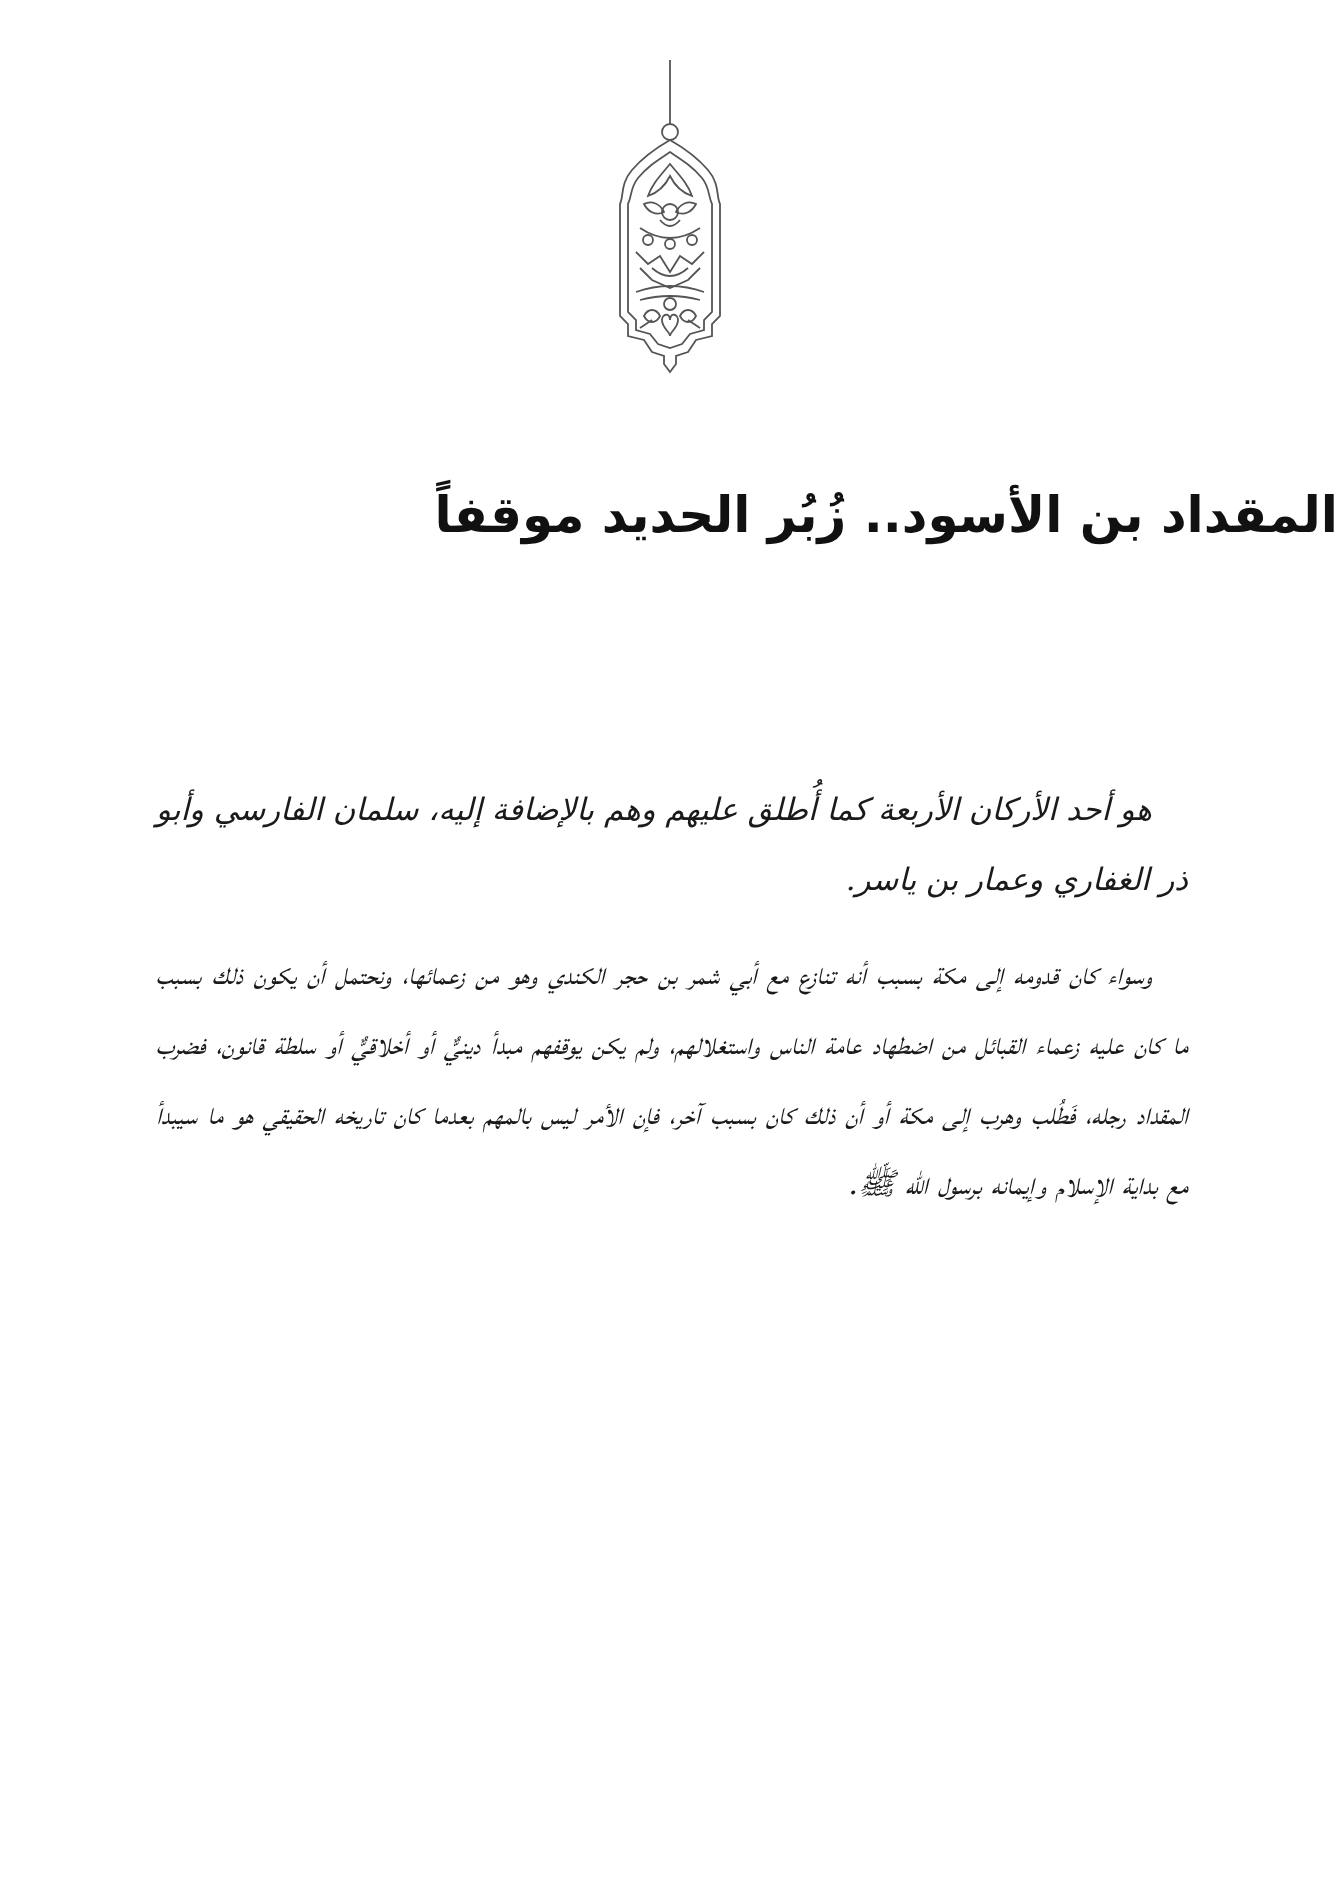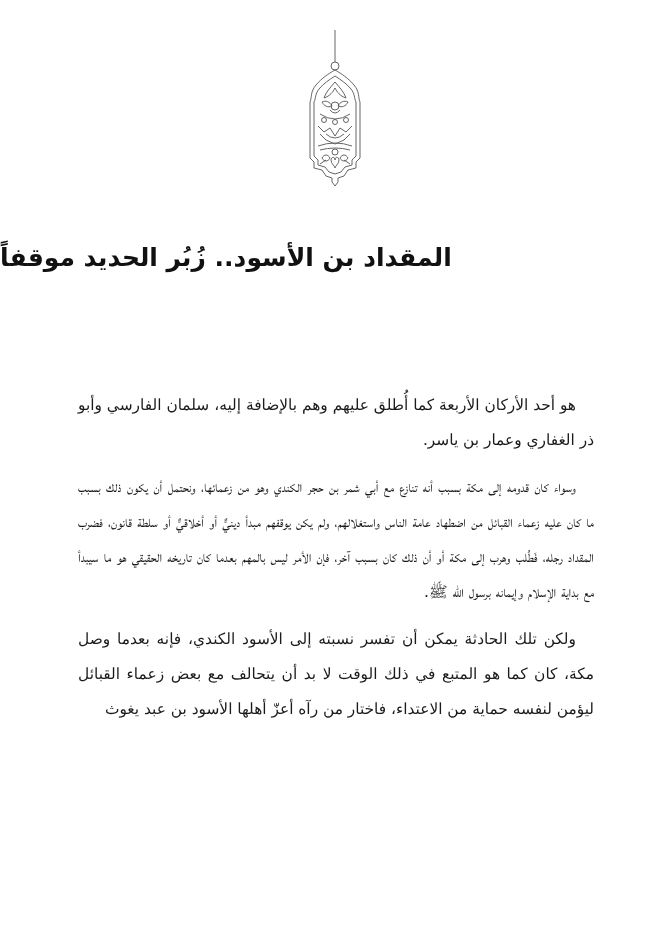--- a/index.html
+++ b/index.html
@@ -20,21 +20,21 @@
     left: 300px;
     top: 30px;
     width: 70px;
     height: 160px;
   }
   .title {
     position: absolute;
     top: 238px;
     left: 0;
     width: 669px;
-    text-align: left;
+    text-align: right;
     direction: rtl;
     font-family: "DejaVu Sans", sans-serif;
     font-weight: bold;
     font-size: 25px;
     color: #111111;
     line-height: 40px;
     margin: 0;
   }
   .content {
     position: absolute;
@@ -44,20 +44,21 @@
     direction: rtl;
     text-align: justify;
     text-align-last: right;
     font-size: 15.4px;
     line-height: 35px;
     color: #1a1a1a;
   }
   .content p {
     margin: 0 0 12px 0;
     text-indent: 18px;
+    font-style: italic;
   }
 </style>
 </head>
 <body>
 
 <div>
 
   <div class="ornament">
     <svg width="70" height="160" viewBox="0 0 70 160" fill="none" stroke="#555555" stroke-width="0.9">
 
@@ -90,16 +91,15 @@
       <path d="M20 134 L26 130"></path>
       <path d="M50 134 L44 130"></path>
     </svg>
   </div>
 
   <h1 class="title">المقداد بن الأسود.. زُبُر الحديد موقفاً</h1>
 
   <div class="content">
     <p>هو أحد الأركان الأربعة كما أُطلق عليهم وهم بالإضافة إليه، سلمان الفارسي وأبو ذر الغفاري وعمار بن ياسر.</p>
     <p>وسواء كان قدومه إلى مكة بسبب أنه تنازع مع أبي شمر بن حجر الكندي وهو من زعمائها، ونحتمل أن يكون ذلك بسبب ما كان عليه زعماء القبائل من اضطهاد عامة الناس واستغلالهم، ولم يكن يوقفهم مبدأ دينيٌّ أو أخلاقيٌّ أو سلطة قانون، فضرب المقداد رجله، فَطُلب وهرب إلى مكة أو أن ذلك كان بسبب آخر، فإن الأمر ليس بالمهم بعدما كان تاريخه الحقيقي هو ما سيبدأ مع بداية الإسلام وإيمانه برسول الله ﷺ.</p>
-    <p>ولكن تلك الحادثة يمكن أن تفسر نسبته إلى الأسود الكندي، فإنه بعدما وصل مكة، كان كما هو المتبع في ذلك الوقت لا بد أن يتحالف مع بعض زعماء القبائل ليؤمن لنفسه حماية من الاعتداء، فاختار من رآه أعزّ أهلها الأسود بن عبد يغوث</p>
   </div>
 
 </div>
 
 </body></html>

